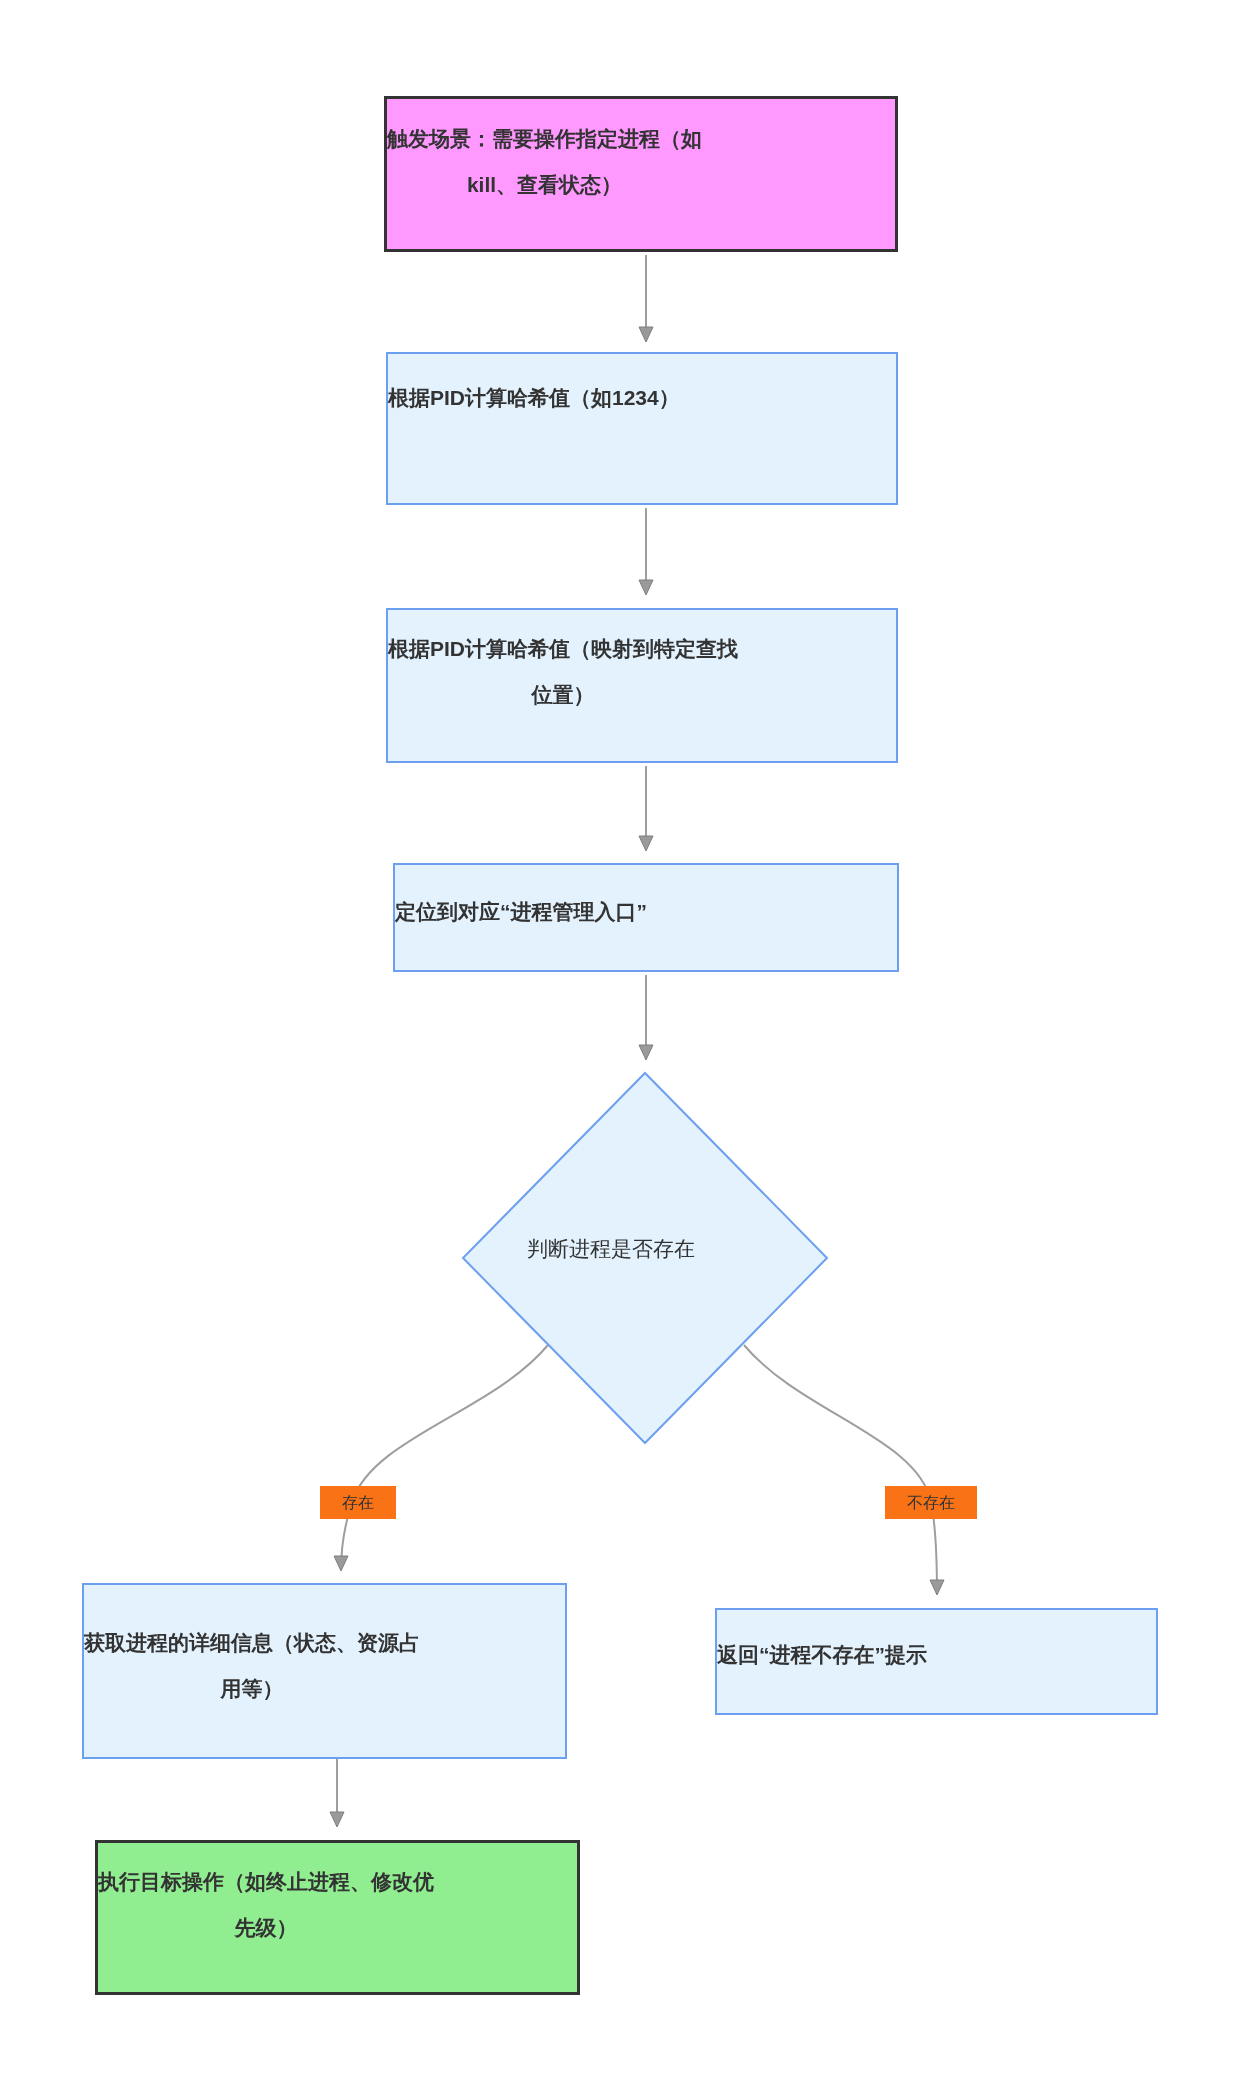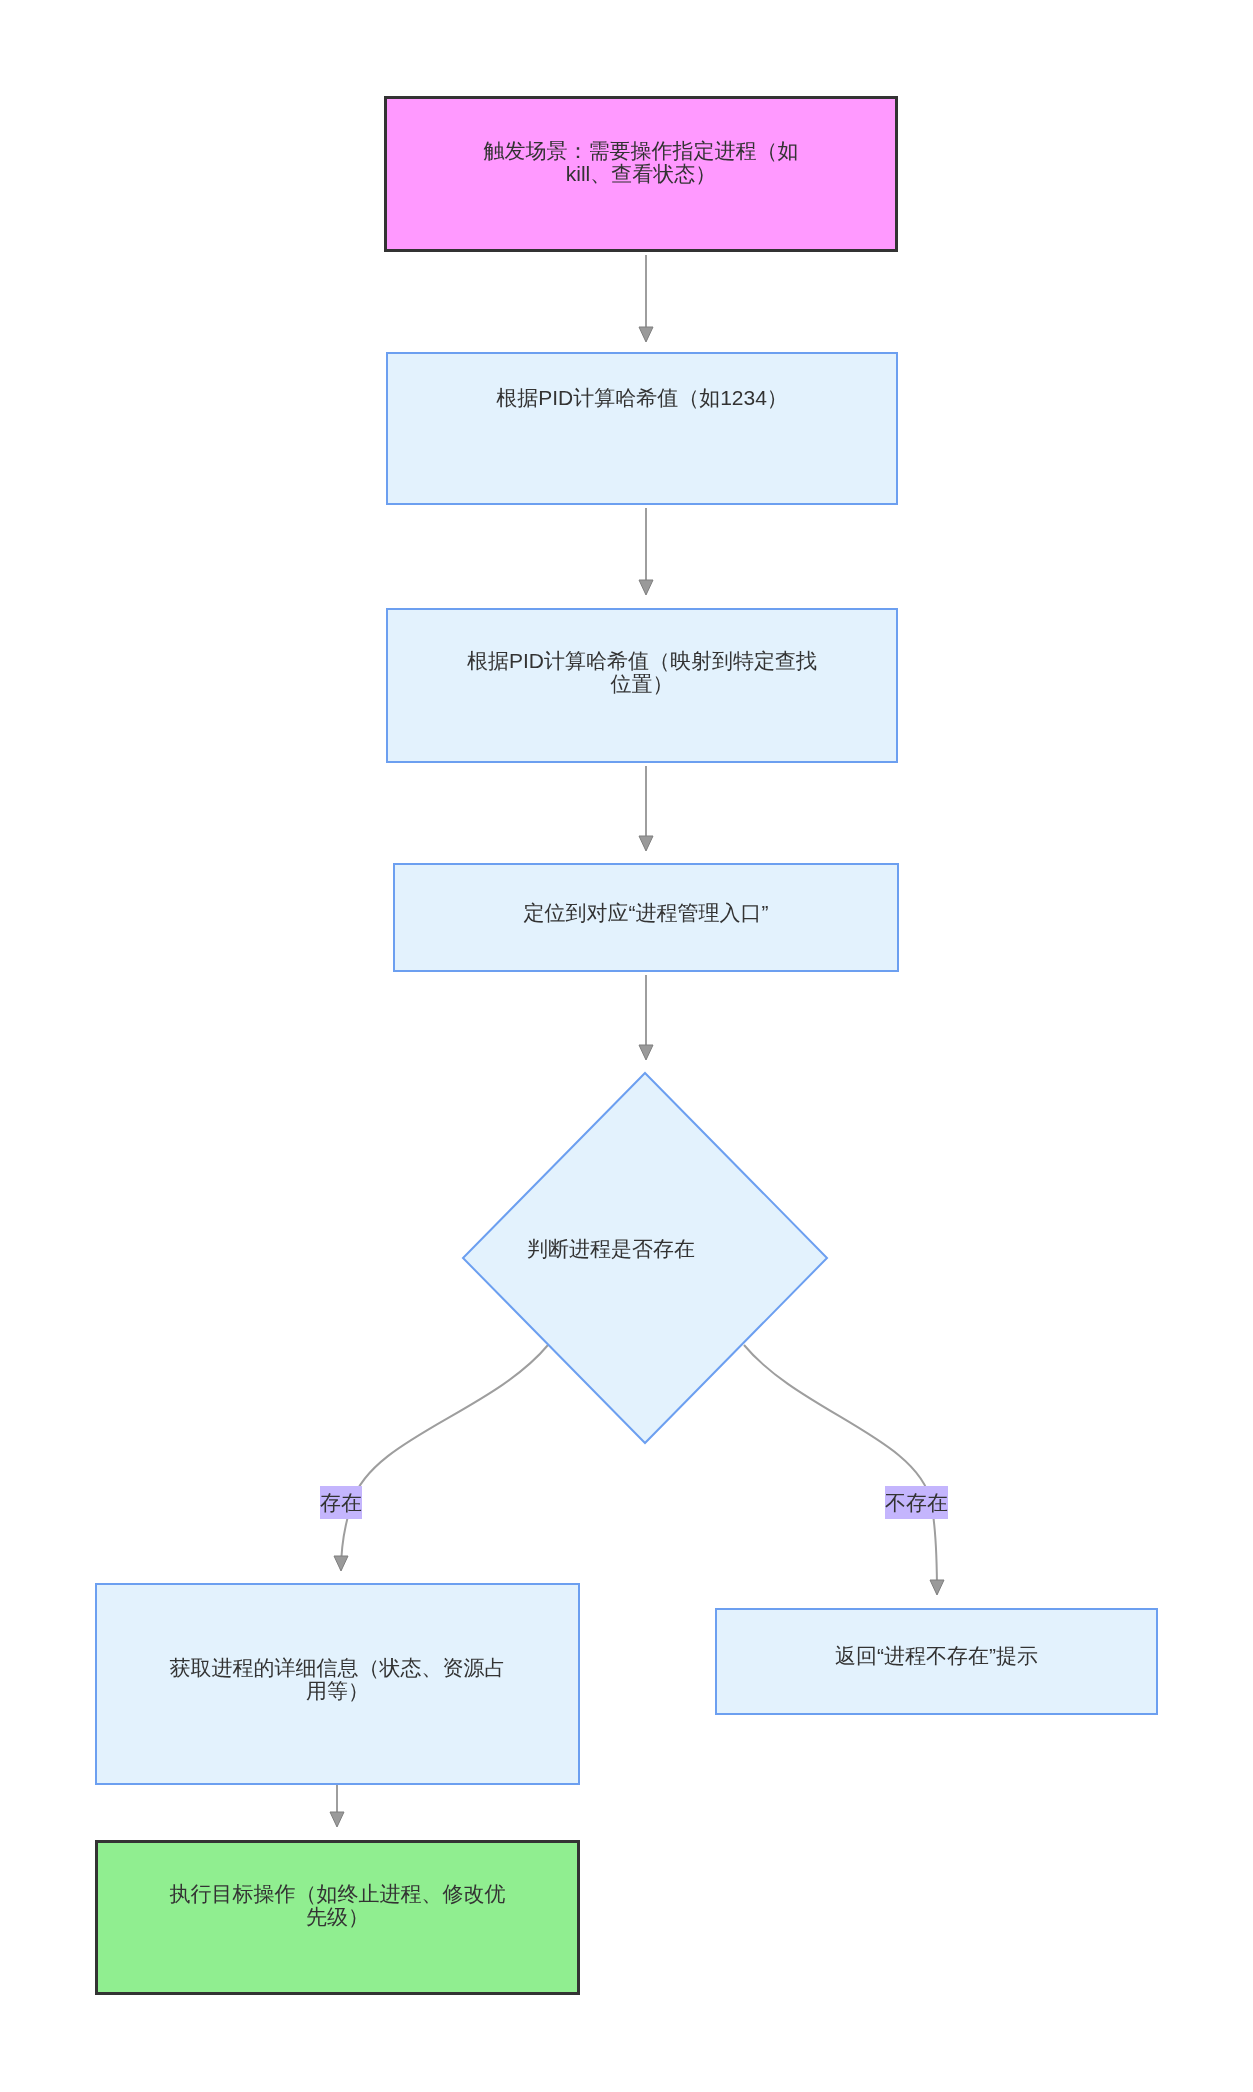--- a/index.html
+++ b/index.html
@@ -18,62 +18,63 @@
     position: absolute;
     left: 0; top: 0;
     width: 1253px;
     height: 2092px;
   }
   .node {
     position: absolute;
     box-sizing: border-box;
     display: flex;
     align-items: center;
-    justify-content: center;
+    justify-content: flex-start;
     text-align: center;
     font-size: 21px;
-    line-height: 23px;
+    line-height: 46px;
     white-space: pre-line;
     color: #333333;
+    font-weight: bold;
   }
   .blue {
     background: #E3F2FD;
     border: 2px solid #6C9FF0;
   }
   .start {
     background: #FF99FF;
     border: 3px solid #333333;
   }
   .end {
     background: #90EE90;
     border: 3px solid #333333;
   }
   
   .n-trigger  { left: 384px; top: 96px;   width: 514px; height: 156px; padding-bottom: 25px; }
   .n-input    { left: 386px; top: 352px;  width: 512px; height: 153px; padding-bottom: 62px; }
   .n-hash     { left: 386px; top: 608px;  width: 512px; height: 155px; padding-bottom: 27px; }
   .n-locate   { left: 393px; top: 863px;  width: 506px; height: 109px; padding-bottom: 11px; }
-  .n-details  { left: 95px;  top: 1583px; width: 485px; height: 202px; padding-bottom: 11px; }
+  .n-details  { left: 82px;  top: 1583px; width: 485px; height: 176px; padding-bottom: 11px; }
   .n-notfound { left: 715px; top: 1608px; width: 443px; height: 107px; padding-bottom: 13px; }
   .n-execute  { left: 95px;  top: 1840px; width: 485px; height: 155px; padding-bottom: 25px; }
   .diamond-label {
     position: absolute;
     left: 461px; top: 1231px;
     width: 300px;
     text-align: center;
     font-size: 21px;
     line-height: 35px;
     color: #333333;
   }
   .edge-label {
     position: absolute;
-    background: #c4b5fd;
-    font-size: 21px;
+    background: #f97316;
+    font-size: 16px;
     line-height: 31px;
-    padding: 1px 0;
+    padding: 1px 22px;
     color: #333333;
     white-space: nowrap;
   }
   .el-exists    { left: 320px; top: 1486px; }
   .el-notexists { left: 885px; top: 1486px; text-align: right; }
 </style>
 </head>
 <body>
 
 <div class="canvas">

